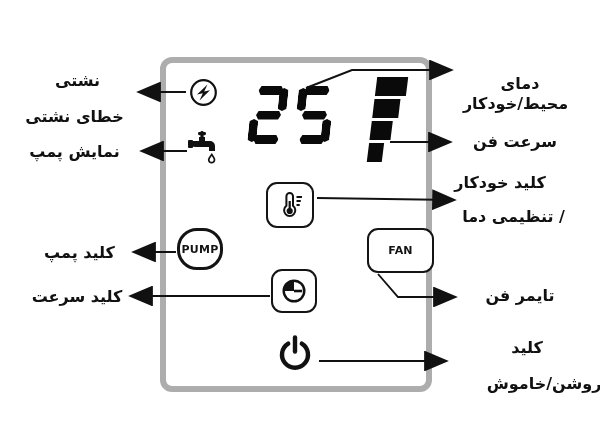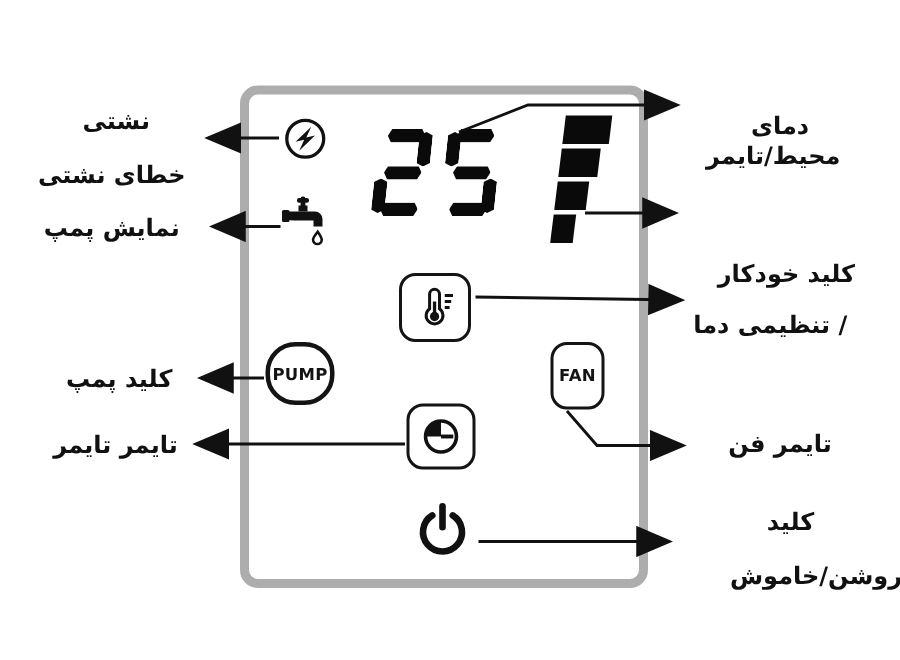--- a/index.html
+++ b/index.html
@@ -15,21 +15,21 @@
   .abs{position:absolute;}
   
   .key{
     position:absolute;box-sizing:border-box;background:#fff;
     border:2.6px solid #141414;border-radius:11px;
     display:flex;align-items:center;justify-content:center;
     font-weight:bold;letter-spacing:0.2px;color:#141414;
     font-family:"DejaVu Sans",sans-serif;
   }
   .key-pump{left:11px;top:165px;width:46px;height:42px;font-size:11px;border-width:3px;border-radius:20px;}
-  .key-fan{left:201px;top:165px;width:36px;height:45px;font-size:11px;}
+  .key-fan{left:201px;top:165px;width:67px;height:45px;font-size:11px;}
   .key-thermo{left:100px;top:119px;width:48px;height:46px;}
   .key-timer{left:105px;top:206px;width:46px;height:44px;}
   
   .sevenseg{position:absolute;left:84px;top:23px;display:flex;gap:10px;}
   .sd{position:relative;width:36px;height:58px;transform:skewX(-6deg);}
   .sg{position:absolute;background:#0a0a0a;display:none;}
   .sg.on{display:block;}
   .sg-a{left:6px;top:0;width:25px;height:9px;}
   .sg-g{left:6px;top:24.5px;width:25px;height:9px;}
   .sg-d{left:6px;top:49px;width:25px;height:9px;}
@@ -133,25 +133,26 @@
         <path d="M13.2 9.6 A13 13 0 1 0 26.8 9.6" fill="none" stroke="#111" stroke-width="4.4" stroke-linecap="round"></path>
         <line x1="20" y1="3.5" x2="20" y2="17.5" stroke="#111" stroke-width="4.4" stroke-linecap="round"></line>
       </svg>
     </div>
   </div>
 
   <div class="lbl" dir="rtl" style="left:30px;top:71px;width:95px;">نشتی</div>
   <div class="lbl" dir="rtl" style="left:12px;top:107px;width:125px;">خطای نشتی</div>
   <div class="lbl" dir="rtl" style="left:12px;top:142px;width:125px;">نمایش پمپ</div>
   <div class="lbl" dir="rtl" style="left:22px;top:243px;width:115px;">کلید پمپ</div>
-  <div class="lbl" dir="rtl" style="left:17px;top:287px;width:120px;">تایمر تایمر</div>
+  <div class="lbl" dir="rtl" style="left:17px;top:287px;width:120px;">کلید سرعت</div>
 
   <div class="lbl" dir="rtl" style="left:470px;top:60px;width:100px;margin-top:14px;">دمای</div>
-  <div class="lbl" dir="rtl" style="left:458px;top:94px;width:115px;">محیط/تایمر</div>
-  <div class="lbl" dir="rtl" style="left:462px;top:173px;width:108px;text-align:right;">کلید خودکار</div>
+  <div class="lbl" dir="rtl" style="left:458px;top:94px;width:115px;">محیط/خودکار</div>
+  <div class="lbl" dir="rtl" style="left:465px;top:132px;width:100px;">سرعت فن</div>
+  <div class="lbl" dir="rtl" style="left:446px;top:173px;width:108px;">کلید خودکار</div>
   <div class="lbl" dir="rtl" style="left:456px;top:207px;width:115px;">/ تنظیمی دما</div>
   <div class="lbl" dir="rtl" style="left:475px;top:286px;width:90px;">تایمر فن</div>
   <div class="lbl" dir="rtl" style="left:487px;top:338px;width:80px;">کلید</div>
   <div class="lbl" dir="rtl" style="left:484px;top:374px;width:120px;">روشن/خاموش</div>
 
   <svg class="arrows" viewBox="0 0 600 440">
     <defs>
       <marker id="ah" markerWidth="13" markerHeight="11" refX="11.5" refY="5.5" orient="auto">
         <path d="M0,0 L13,5.5 L0,11 Z" fill="#111"></path>
       </marker>

